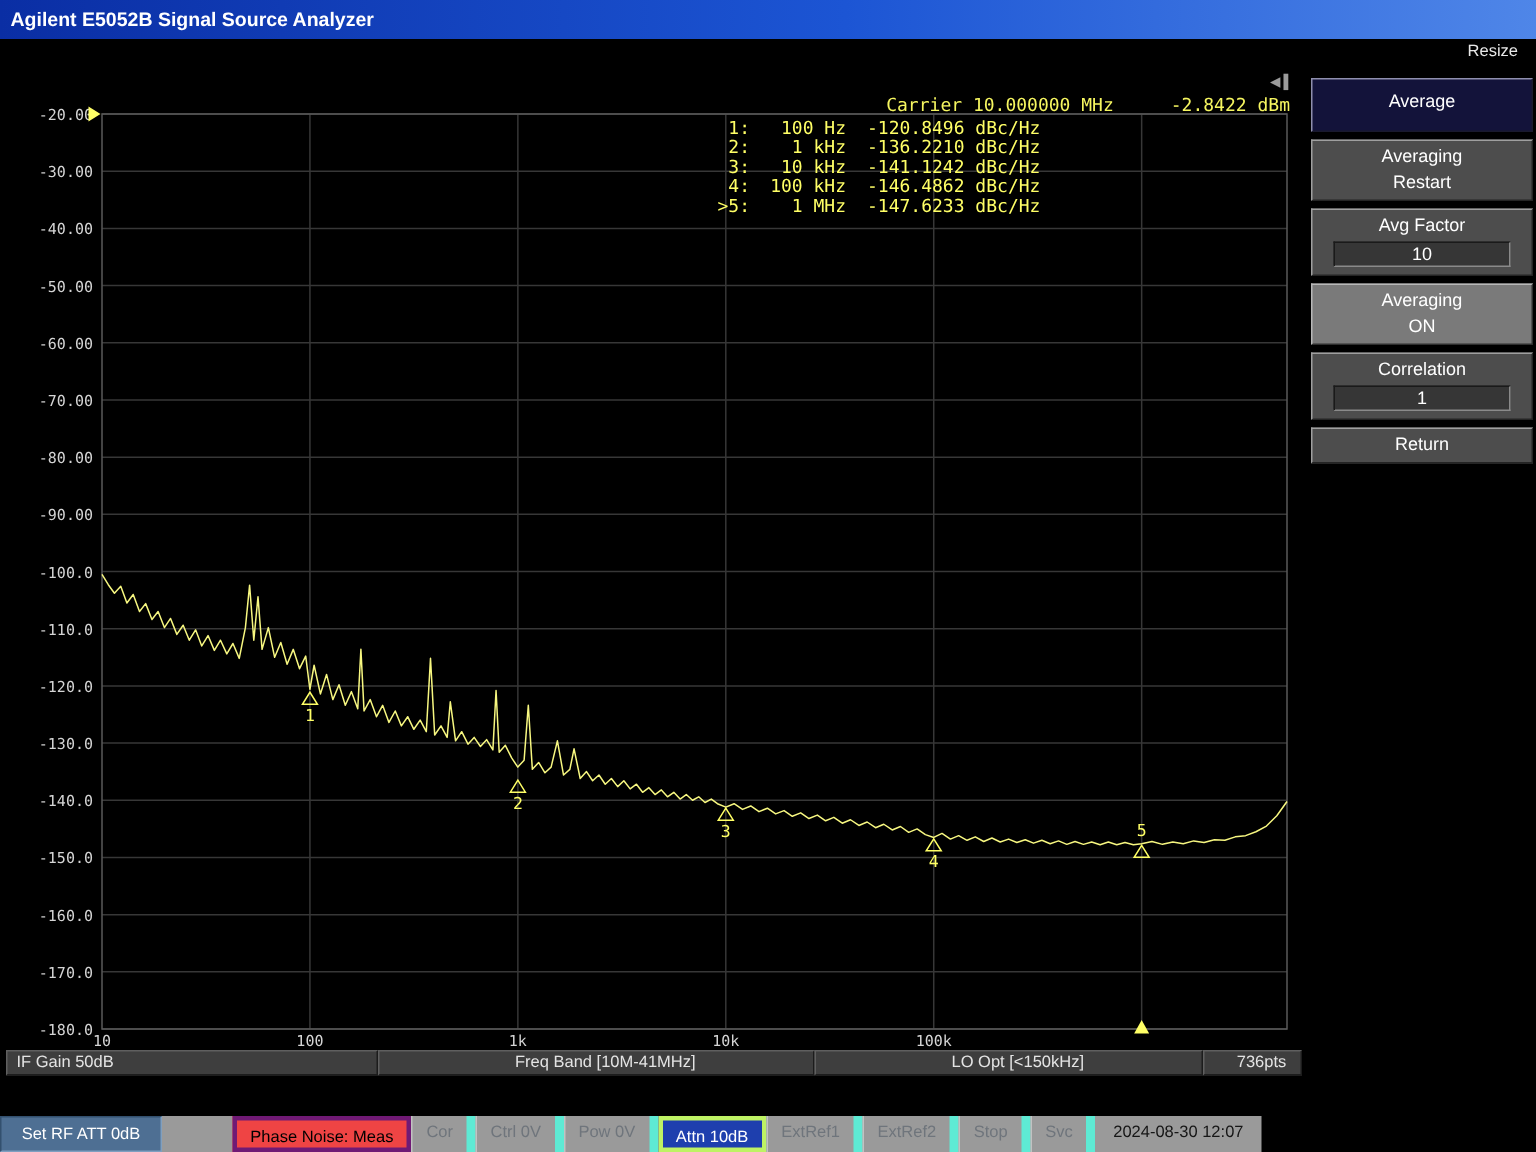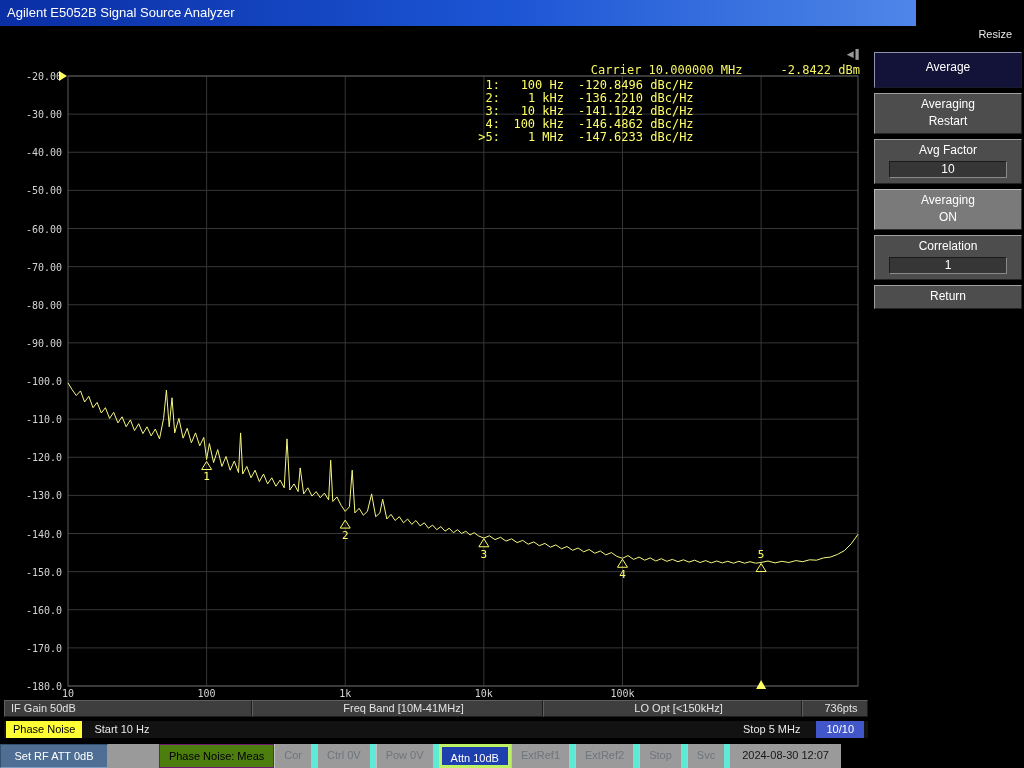--- a/index.html
+++ b/index.html
@@ -1,22 +1,22 @@
 <!DOCTYPE html>
 <html><head>
 <meta charset="utf-8">
 <style>
   html,body{margin:0;padding:0;background:#000;width:1024px;height:768px;overflow:hidden;
     font-family:"Liberation Sans",sans-serif;-webkit-font-smoothing:none;}
   #screen{position:relative;width:1024px;height:768px;background:#000;}
 
   
-  #titlebar{position:absolute;left:0;top:0;width:916px;height:26px;
+  #titlebar{position:absolute;left:0;top:0;width:1024px;height:26px;
     background:linear-gradient(90deg,#0a2ea4 0%,#1c55d4 55%,#4f86e8 100%);
-    color:#fff;font-weight:normal;font-size:13px;line-height:26px;padding-left:7px;box-sizing:border-box;}
+    color:#fff;font-weight:bold;font-size:13px;line-height:26px;padding-left:7px;box-sizing:border-box;}
   #resize-row{position:absolute;left:0;top:26px;width:1024px;height:17px;background:#000;
     color:#e8e8e8;font-size:11px;line-height:17px;text-align:right;padding-right:12px;box-sizing:border-box;}
 
   
   #plot-window{position:absolute;left:4px;top:48px;width:864px;height:650px;background:#000;}
   #trace-header{position:absolute;left:2px;top:0;height:14px;color:#f6f660;font-size:12px;line-height:14px;white-space:nowrap;}
   #trace-header .refarrow{color:#ffff55;font-size:10px;margin-right:2px;}
   #hdr-controls{position:absolute;right:4px;top:0;color:#9a9a9a;font-size:9px;line-height:12px;letter-spacing:2px;}
   #carrier{position:absolute;right:8px;top:16px;display:flex;gap:38px;color:#f6f660;
     font-family:"DejaVu Sans Mono",monospace;font-size:12px;line-height:13px;}
@@ -48,21 +48,21 @@
   
   #taskbar{position:absolute;left:0;top:744px;width:841px;height:24px;background:#9a9a9a;
     display:flex;align-items:stretch;font-size:11px;line-height:22px;}
   #tb-left{background:#4e6f93;color:#fff;flex:0 0 108px;text-align:center;
     border:1px solid;border-color:#33506e #7f9fc0 #7f9fc0 #33506e;box-sizing:border-box;}
   #tb-spacer{flex:1 1 auto;}
   #tb-items{display:flex;align-items:stretch;}
   .tb-seg{padding:0 9px;border-right:6px solid #5eead4;border-left:1px solid #c2c2c2;}
   .tb-dim{color:#6f757c;}
   .tb-chip{padding:0 9px;}
-  .tb-yellow{background:#4d7c0f;color:#000;border:1px solid #701a75;box-sizing:border-box;margin-left:12px;}
+  .tb-yellow{background:#ef4444;color:#000;border:3px solid #701a75;box-sizing:border-box;margin-left:12px;}
   .tb-blue{background:#1e3fae;color:#fff;border:3px solid #bef264;box-sizing:border-box;}
   #tb-clock{color:#161616;padding:0 12px;}
 
   
   #softkey-panel{position:absolute;left:872px;top:48px;width:152px;height:720px;background:#000;}
   #softkey-title{margin:4px 2px 0;background:#13133a;color:#fff;text-align:center;font-size:12px;
     line-height:28px;height:36px;border:1px solid;border-color:#8f8fae #1a1a2e #1a1a2e #8f8fae;box-sizing:border-box;}
   .softkey{margin:5px 2px 0;background:#4d4d4d;color:#fff;text-align:center;font-size:12px;
     border:1px solid;border-color:#9f9f9f #242424 #242424 #9f9f9f;padding:2px 0 3px;}
   .softkey.selected{background:#7a7a7a;border-color:#b8b8b8 #2e2e2e #2e2e2e #b8b8b8;}
@@ -180,27 +180,20 @@
       </div>
   </div>
 
   <div id="strip1">
     <div class="s1-seg s1-left">IF Gain 50dB</div>
     <div class="s1-seg s1-mid">Freq Band [10M-41MHz]</div>
     <div class="s1-seg s1-mid">LO Opt [&lt;150kHz]</div>
     <div class="s1-seg s1-pts">736pts</div>
   </div>
 
-  <div id="strip2">
-    <span class="chip-mode">Phase Noise</span>
-    <span class="s2-start">Start 10 Hz</span>
-    <span class="s2-spacer"></span>
-    <span class="s2-stop">Stop 5 MHz</span>
-    <span class="chip-avg">10/10</span>
-  </div>
 
   <div id="taskbar">
     <div id="tb-left">Set RF ATT 0dB</div>
     <div id="tb-spacer"></div>
     <div id="tb-items">
         <div class="tb-chip tb-yellow">Phase Noise: Meas</div>
         <div class="tb-seg tb-dim">Cor</div>
         <div class="tb-seg tb-dim">Ctrl  0V</div>
         <div class="tb-seg tb-dim">Pow  0V</div>
         <div class="tb-chip tb-blue">Attn 10dB</div>

